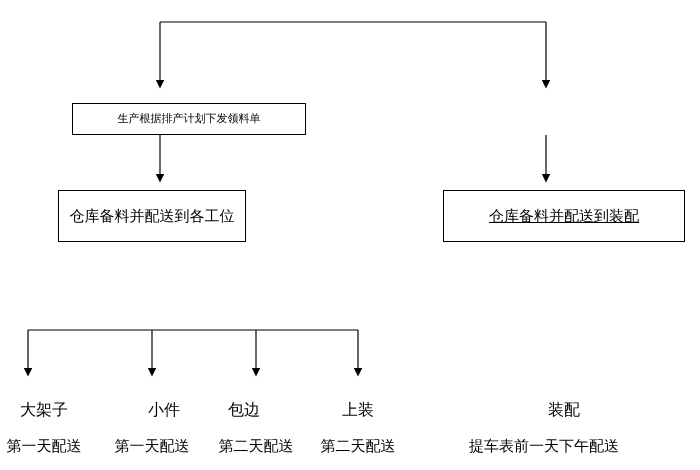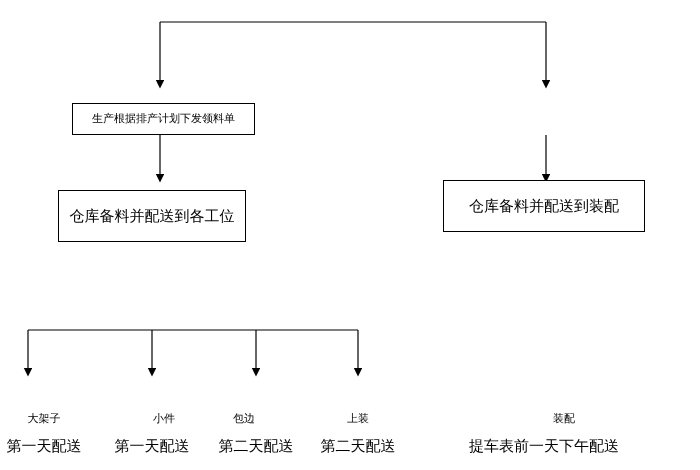--- a/index.html
+++ b/index.html
@@ -36,26 +36,25 @@
     line-height: 1.2;
   }
   .box-small {
     font-size: 11px;
   }
   .box-large {
     font-size: 15px;
   }
   .leaf-label {
     position: absolute;
-    font-size: 11px;
+    font-size: 16px;
     color: #000000;
     text-align: center;
     white-space: nowrap;
     transform: translateX(-50%);
-    margin-top: 11px;
   }
   .leaf-sub {
     position: absolute;
     font-size: 15px;
     color: #000000;
     text-align: left;
     white-space: nowrap;
     transform: translateX(-50%);
   }
 </style>
@@ -80,30 +79,30 @@
 
     <path d="M546,135 L546,178" stroke="#000000" stroke-width="1.2" fill="none" marker-end="url(#arrow)"></path>
 
     <path d="M28,330 L358,330" stroke="#000000" stroke-width="1.2" fill="none"></path>
     <path d="M28,330 L28,372" stroke="#000000" stroke-width="1.2" fill="none" marker-end="url(#arrow)"></path>
     <path d="M152,330 L152,372" stroke="#000000" stroke-width="1.2" fill="none" marker-end="url(#arrow)"></path>
     <path d="M256,330 L256,372" stroke="#000000" stroke-width="1.2" fill="none" marker-end="url(#arrow)"></path>
     <path d="M358,330 L358,372" stroke="#000000" stroke-width="1.2" fill="none" marker-end="url(#arrow)"></path>
   </svg>
 
-  <div class="box box-small" id="box-0" style="left:72px; top:103px; width:183px; height:32px;">
+  <div class="box box-small" id="box-0" style="left:72px; top:103px; width:234px; height:32px;">
     <span>生产根据排产计划下发领料单</span>
   </div>
 
 
   <div class="box box-large" id="box-2" style="left:58px; top:190px; width:188px; height:52px;">
     <span>仓库备料并配送到各工位</span>
   </div>
 
-  <div class="box box-large" id="box-3" style="left:443px; top:180px; width:202px; height:52px;">
+  <div class="box box-large" id="box-3" style="left:443px; top:190px; width:242px; height:52px;text-decoration:underline;">
     <span>仓库备料并配送到装配</span>
   </div>
 
   <div class="leaf-label" style="left:44px; top:400px;">大架子</div>
   <div class="leaf-label" style="left:164px; top:400px;">小件</div>
   <div class="leaf-label" style="left:244px; top:400px;">包边</div>
   <div class="leaf-label" style="left:358px; top:400px;font-family:Liberation Mono, monospace;">上装</div>
   <div class="leaf-label" style="left:564px; top:400px;">装配</div>
 
   <div class="leaf-sub" style="left:44px; top:437px;">第一天配送</div>

